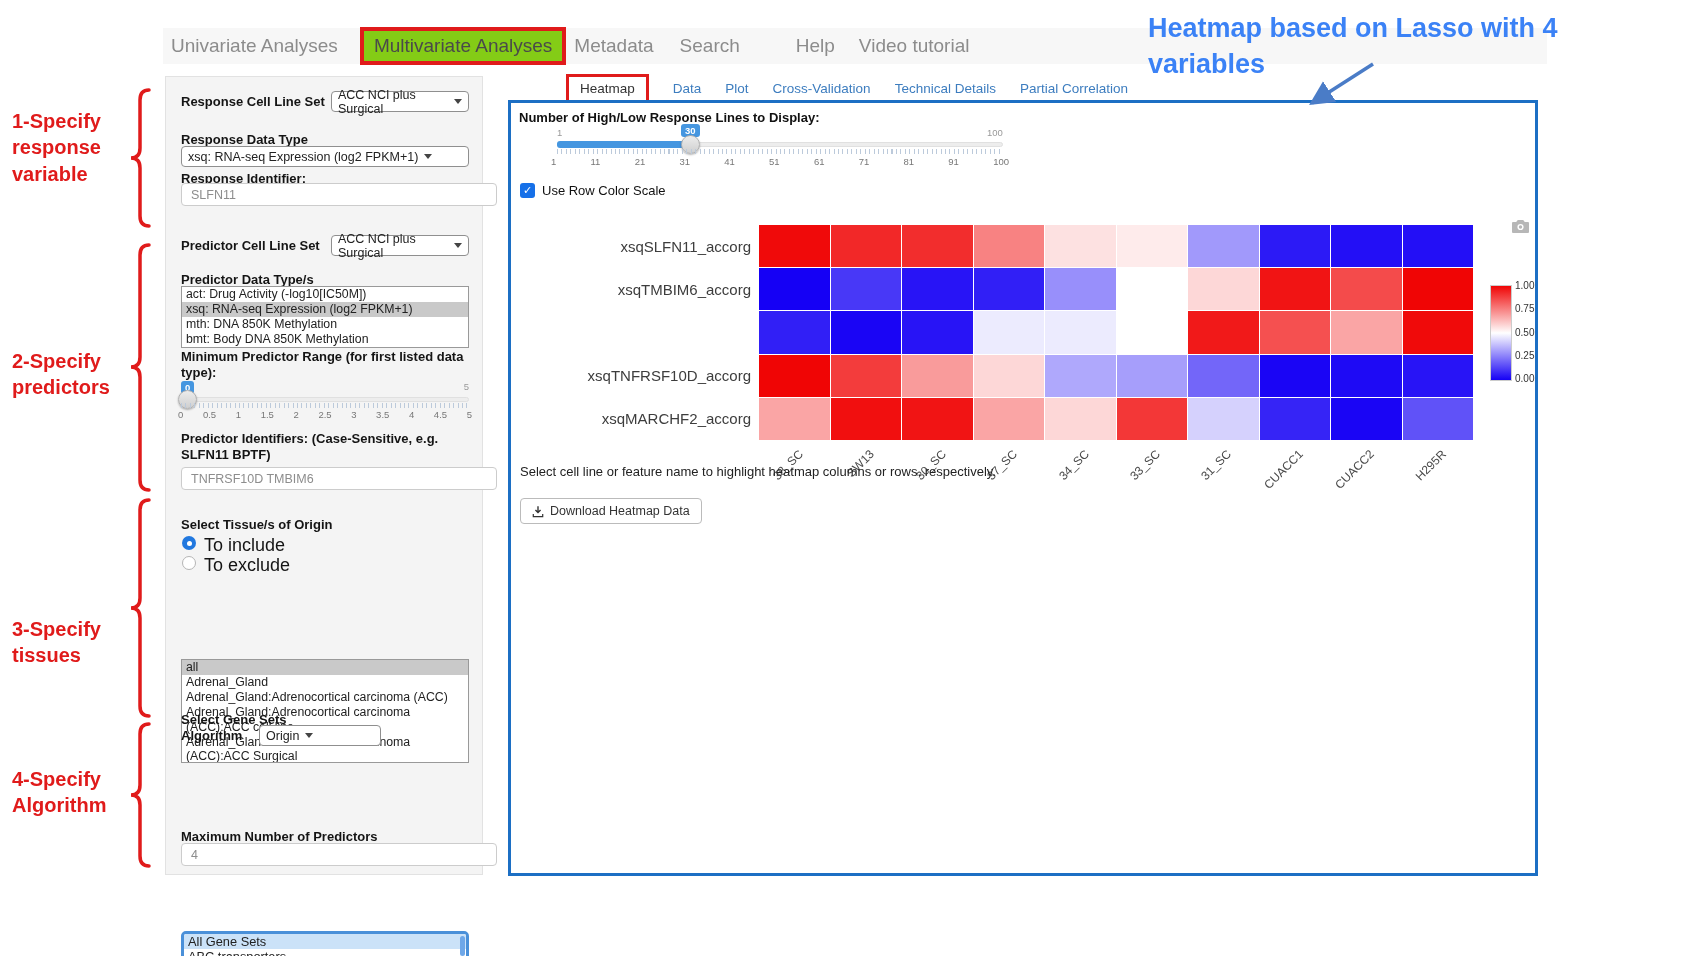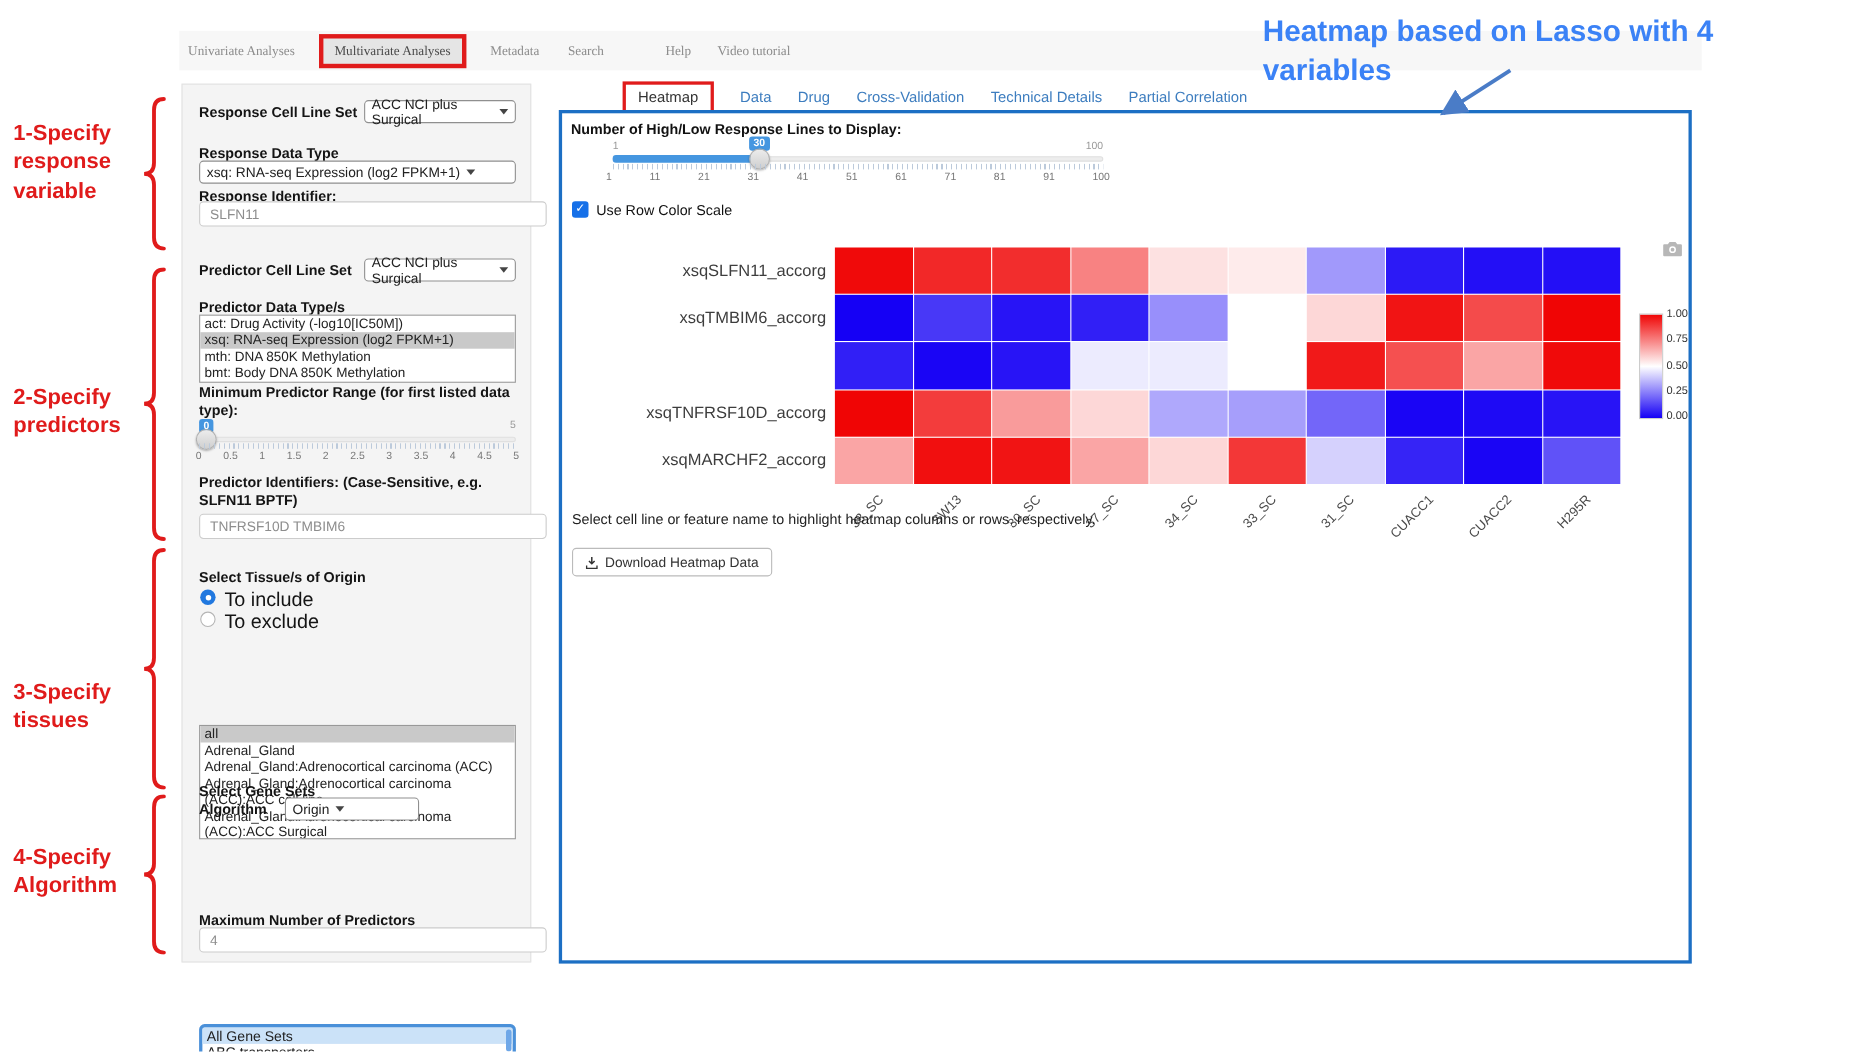--- a/index.html
+++ b/index.html
@@ -1,22 +1,22 @@
 <!DOCTYPE html>
 <html><head>
 <meta charset="utf-8">
 <style>
   html,body{margin:0;padding:0;}
   body{width:1700px;height:956px;position:relative;background:#fff;font-family:"Liberation Sans",sans-serif;overflow:hidden;}
   .abs{position:absolute;}
 
   
-  .nav{position:absolute;left:163px;top:28px;width:1384px;height:36px;background:#f7f7f7;display:flex;align-items:center;font-size:12px;color:#8c8c8c;font-family:Liberation Serif, serif;}
+  .nav{position:absolute;left:163px;top:28px;width:1384px;height:36px;background:#f7f7f7;display:flex;align-items:center;font-size:19px;color:#8c8c8c;}
   .nav-item{white-space:nowrap;cursor:pointer;}
-  .nav-item.active{color:#4a4a4a;background:#e5e5e5;border:4px solid #e01b1b;padding:4px 10px;}
+  .nav-item.active{color:#4a4a4a;background:#84cc16;border:4px solid #e01b1b;padding:4px 10px;}
 
   
   .step-label{position:absolute;left:12px;width:118px;color:#e01b1b;font-weight:bold;font-size:20px;line-height:1.32;white-space:pre-line;}
   .bracket{position:absolute;left:127px;width:24px;}
 
   
   .well{position:absolute;left:165px;top:76px;width:318px;height:799px;background:#f4f4f4;border:1px solid #e2e2e2;box-sizing:border-box;}
   .f{position:absolute;left:15px;width:288px;}
   .lbl{font-weight:bold;font-size:13px;color:#141414;}
   .select{display:flex;align-items:center;background:#fff;border:1px solid #8f8f8f;border-radius:4px;height:21px;padding:0 6px;font-size:12.5px;color:#222;box-sizing:border-box;cursor:pointer;}
@@ -65,21 +65,21 @@
   .radio.on:after{content:"";position:absolute;left:4.5px;top:4.5px;width:5px;height:5px;border-radius:50%;background:#fff;}
   .radio.off{background:#fff;border:1px solid #b5b5b5;}
   .radio-label{position:absolute;font-size:18px;color:#141414;}
 </style>
 </head>
 <body>
 
 <div class="nav">
   <span class="nav-item" style="margin-left:8px">Univariate Analyses</span>
   <span class="nav-item active" style="margin-left:22px">Multivariate Analyses</span>
-  <span class="nav-item" style="margin-left:22px">Metadata</span>
+  <span class="nav-item" style="margin-left:8px">Metadata</span>
   <span class="nav-item" style="margin-left:26px">Search</span>
   <span class="nav-item" style="margin-left:56px">Help</span>
   <span class="nav-item" style="margin-left:24px">Video tutorial</span>
 </div>
 
 <div class="step-label" style="top:108px">1-Specify
 response
 variable</div>
 <div class="step-label" style="top:348px">2-Specify
 predictors</div>
@@ -181,21 +181,21 @@
 
     <div class="scrollthumb"></div>
   </div>
   <div class="f lbl" style="top:752px">Maximum Number of Predictors</div>
   <input class="f tinput" style="top: 766px;" readonly="" value="4">
 </div>
 
 <div class="tabs">
   <span class="tab active">Heatmap</span>
   <span class="tab">Data</span>
-  <span class="tab">Drug</span>
+  <span class="tab">Plot</span>
   <span class="tab">Cross-Validation</span>
   <span class="tab">Technical Details</span>
   <span class="tab">Partial Correlation</span>
 </div>
 
 <div class="panel">
   <div class="panel-title">Number of High/Low Response Lines to Display:</div>
   <div>
     <span class="minmax" style="left:46px;top:24px">1</span>
     <span class="minmax" style="left:476px;top:24px">100</span>

